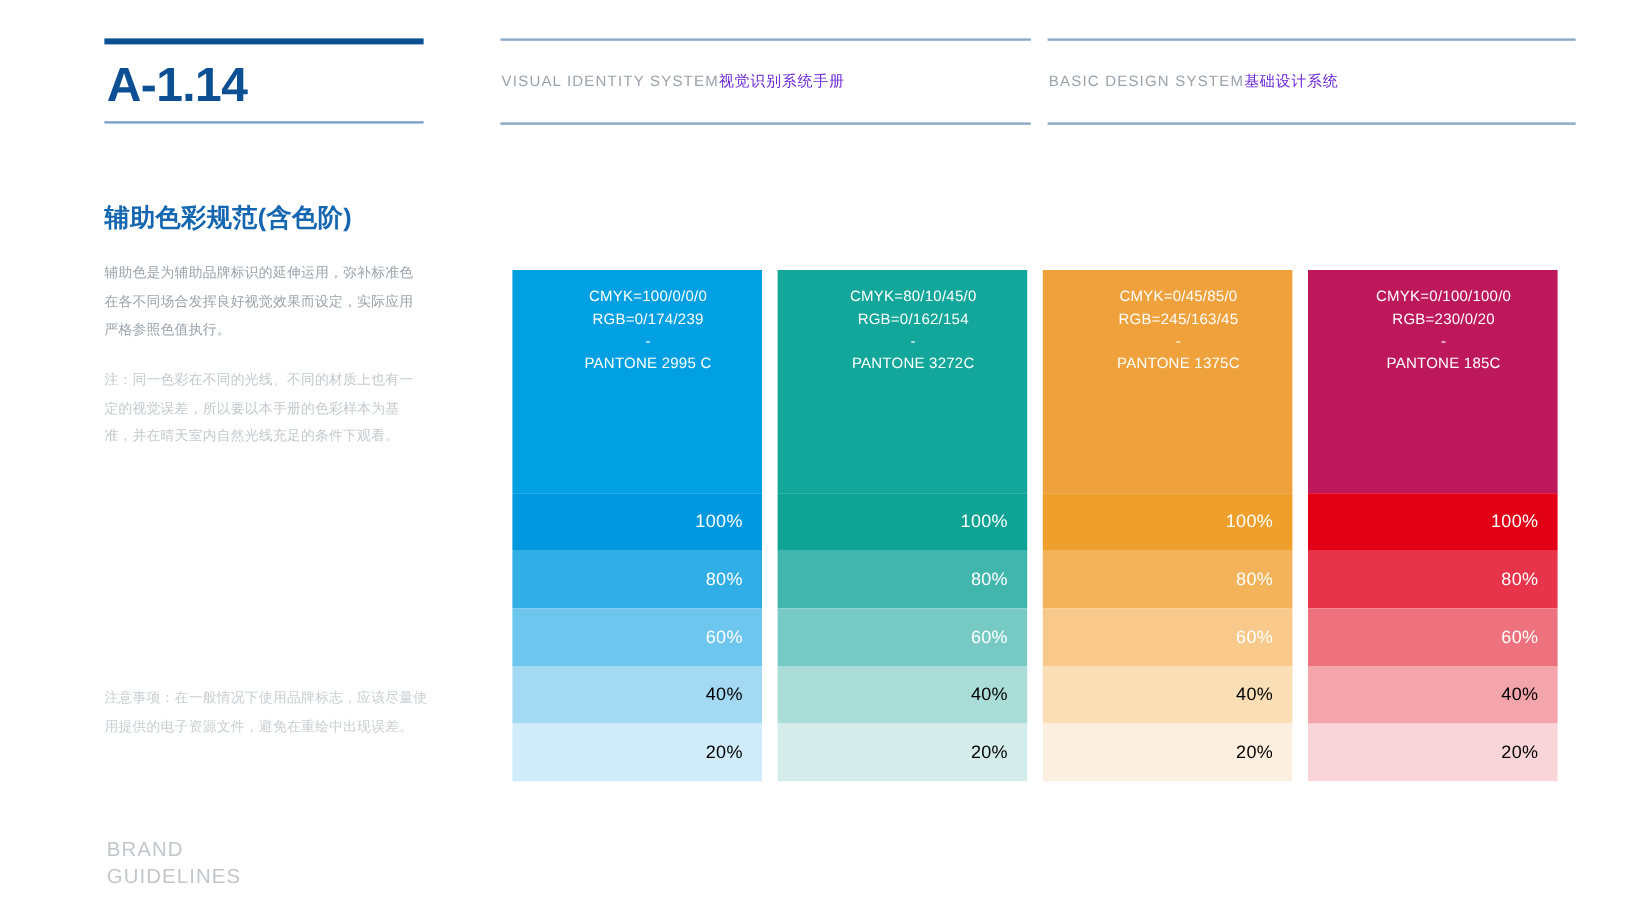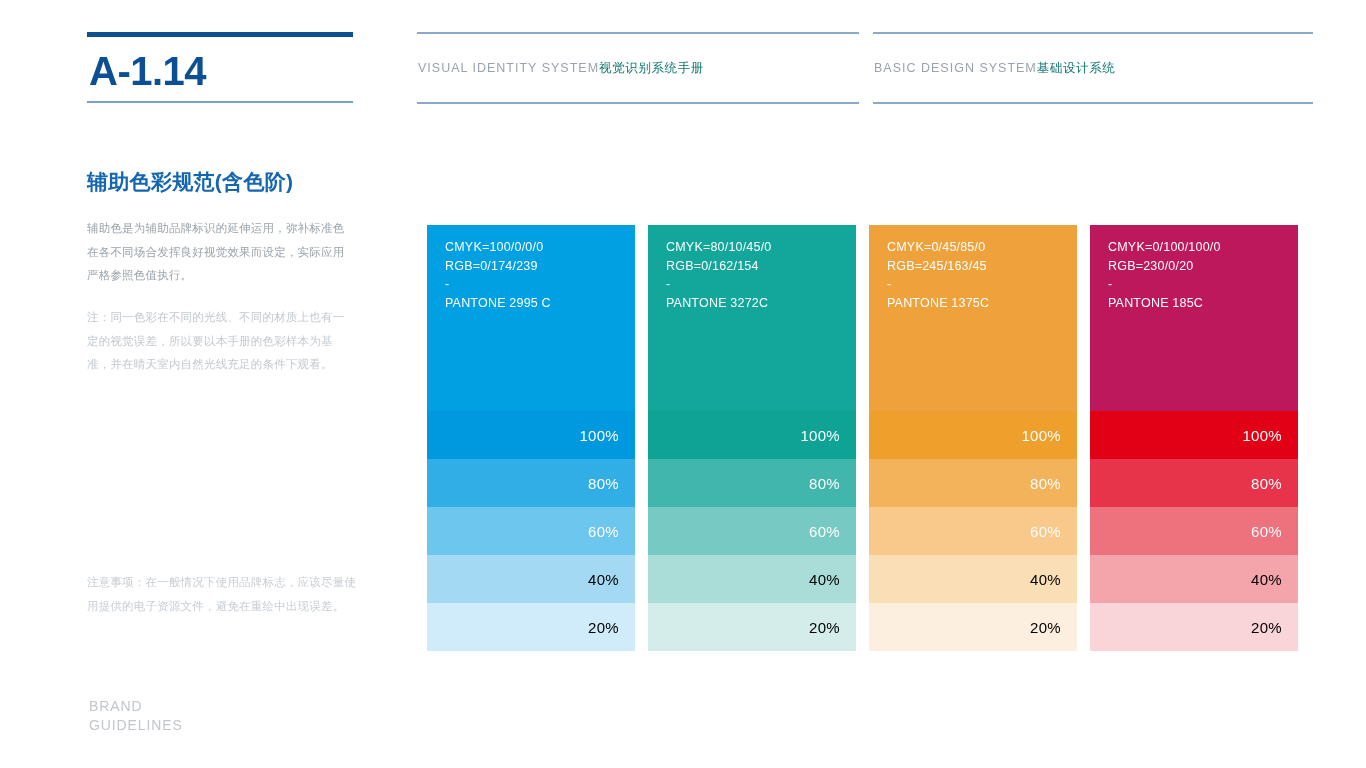--- a/index.html
+++ b/index.html
@@ -30,21 +30,21 @@
   .hdr-rule { height: 2px; background: #8aa9ca; width: 100%; }
   .hdr-row {
     display: flex; align-items: center; justify-content: flex-start;
     height: 68px; padding: 0 1px;
   }
   .hdr-en {
     font-size: 12.5px; color: #9aa3ad; letter-spacing: 1.0px;
     font-weight: 400; white-space: nowrap;
   }
   .hdr-cn {
-    font-size: 12.5px; color: #0f766e; letter-spacing: 0.6px;
+    font-size: 12.5px; color: #6d28d9; letter-spacing: 0.6px;
     font-weight: 400; white-space: nowrap;
   }
 
   
   .sidebar { position: absolute; left: 72px; top: 168px; width: 268px; }
   .side-title {
     font-size: 21px; font-weight: 700; color: #1566b0;
     letter-spacing: 0.3px; line-height: 1.3; margin-bottom: 22px;
   }
   .side-para {
@@ -53,30 +53,30 @@
   .side-para-1 { color: #9aa3ac; margin-bottom: 18px; }
   .side-para-2 { color: #c3c9ce; }
   .side-note {
     position: absolute; left: 72px; top: 571px; width: 272px;
     font-size: 11.5px; line-height: 2.05; letter-spacing: 0.2px; color: #c8ced3;
   }
 
   
   .brand-footer {
     position: absolute; left: 74px; top: 697px;
-    font-size: 14px; line-height: 1.35; color: #c2c7cc;
+    font-size: 17px; line-height: 1.35; color: #c2c7cc;
     letter-spacing: 0.9px;
   }
 
   
   .swatches {
     position: absolute; left: 412px; top: 225px;
     width: 886px; display: flex; gap: 13px;
   }
-  .swatch-col { width: 208px; display: flex; flex-direction: column; }
+  .swatch-col { width: 208px; display: flex; flex-direction: column; text-align: center; }
   .swatch-head {
     height: 186px; padding: 13px 0 0 18px;
     color: #ffffff; font-size: 12.5px; line-height: 1.48;
     letter-spacing: 0.2px; position: relative;
   }
   .swatch-head .spec { white-space: pre; }
   .tint {
     height: 48px; position: relative;
   }
   .tint .pct {

